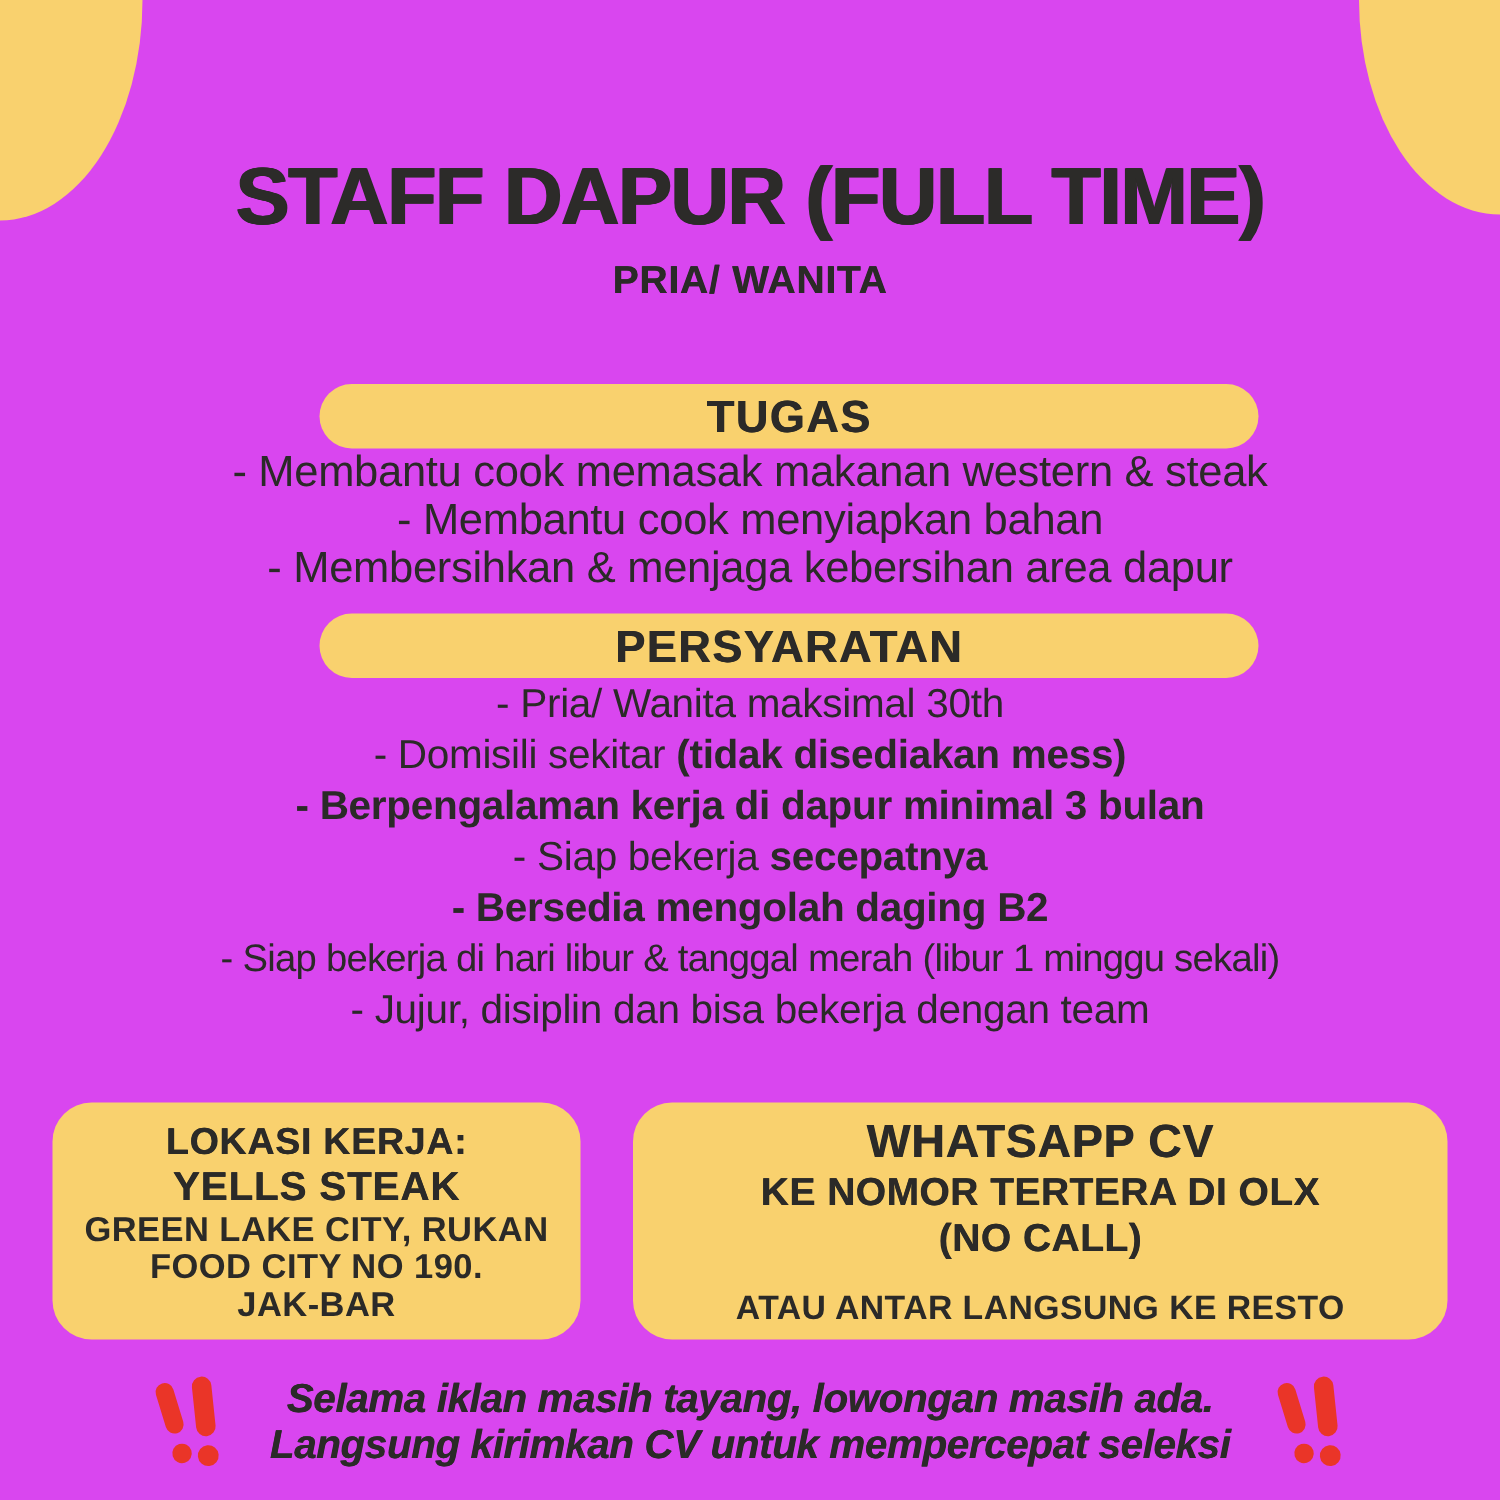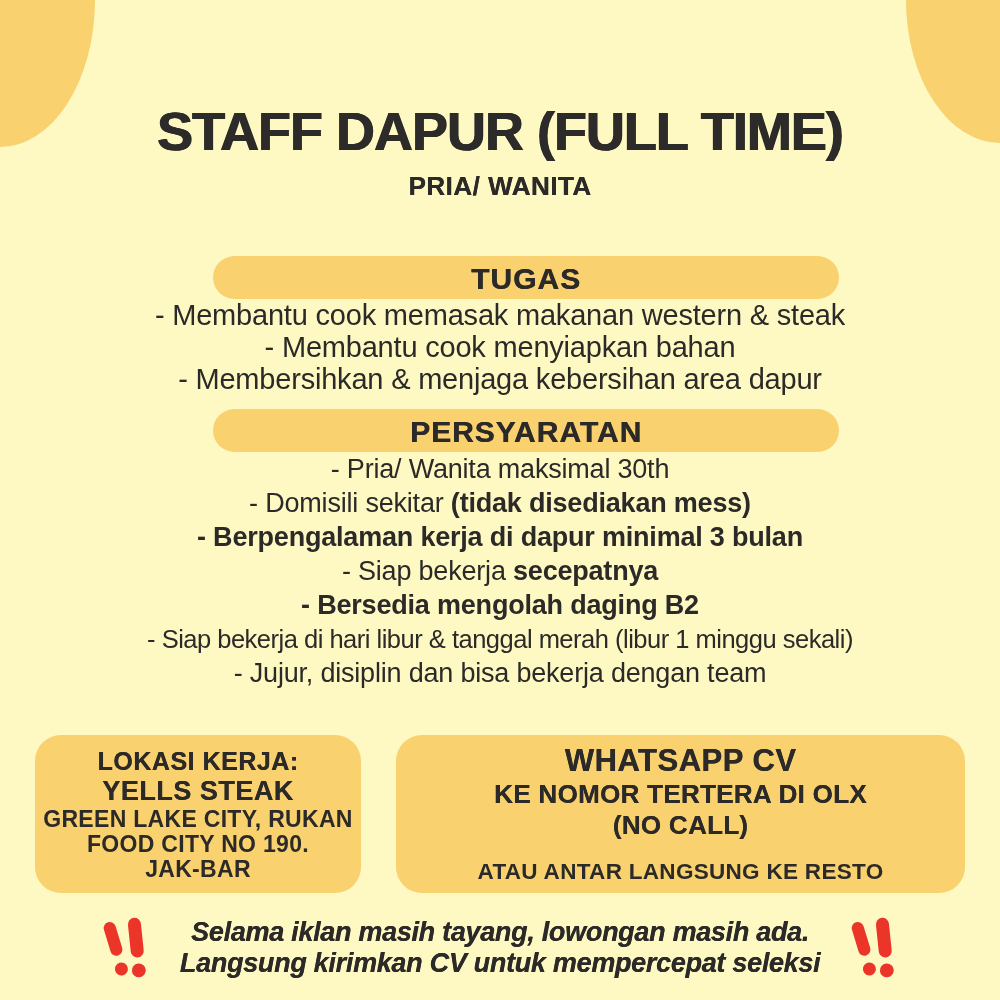--- a/index.html
+++ b/index.html
@@ -1,19 +1,19 @@
 <!DOCTYPE html>
 <html><head>
 <meta charset="utf-8">
 <style>
   html,body{margin:0;padding:0;background:#e9e4da;}
   .poster{
     position:relative;
     width:1000px;height:1000px;
-    background:#fef9c3;
+    background:#d946ef;
     font-family:"Liberation Sans","DejaVu Sans",sans-serif;
     color:#2B2A28;
     overflow:hidden;
   }
   
   .corner{position:absolute;background:#F9D16E;border-radius:50%;}
   .corner-left{width:190px;height:294px;left:-95px;top:-147px;}
   .corner-right{width:188px;height:286px;right:-94px;top:-143px;}
 
   
@@ -48,21 +48,21 @@
   .b{font-weight:800;}
   .b:empty{display:none;}
 
   
   .boxes{position:absolute;top:735px;left:35px;width:930px;display:flex;gap:35px;}
   .box{
     background:#F9D16E;border-radius:26px;height:158px;
     display:flex;flex-direction:column;justify-content:center;align-items:center;
     text-align:center;
   }
-  .box-location{width:326px;text-align:center;}
+  .box-location{width:352px;text-align:center;}
   .box-contact{flex:1;}
   .loc-label{font-size:25px;font-weight:800;letter-spacing:0.5px;text-shadow:0.3px 0 0 currentColor;}
   .loc-name{font-size:27px;font-weight:800;letter-spacing:0.5px;text-shadow:0.3px 0 0 currentColor;}
   .addr{font-size:23px;font-weight:600;line-height:25px;letter-spacing:0.3px;}
   .contact-title{font-size:31px;font-weight:800;letter-spacing:0.5px;text-shadow:0.4px 0 0 currentColor;}
   .contact-line{font-size:26px;font-weight:800;letter-spacing:0.3px;text-shadow:0.3px 0 0 currentColor;}
   .contact-sub{font-size:22.5px;font-weight:600;letter-spacing:0.3px;margin-top:18px;}
 
   
   .footer{

